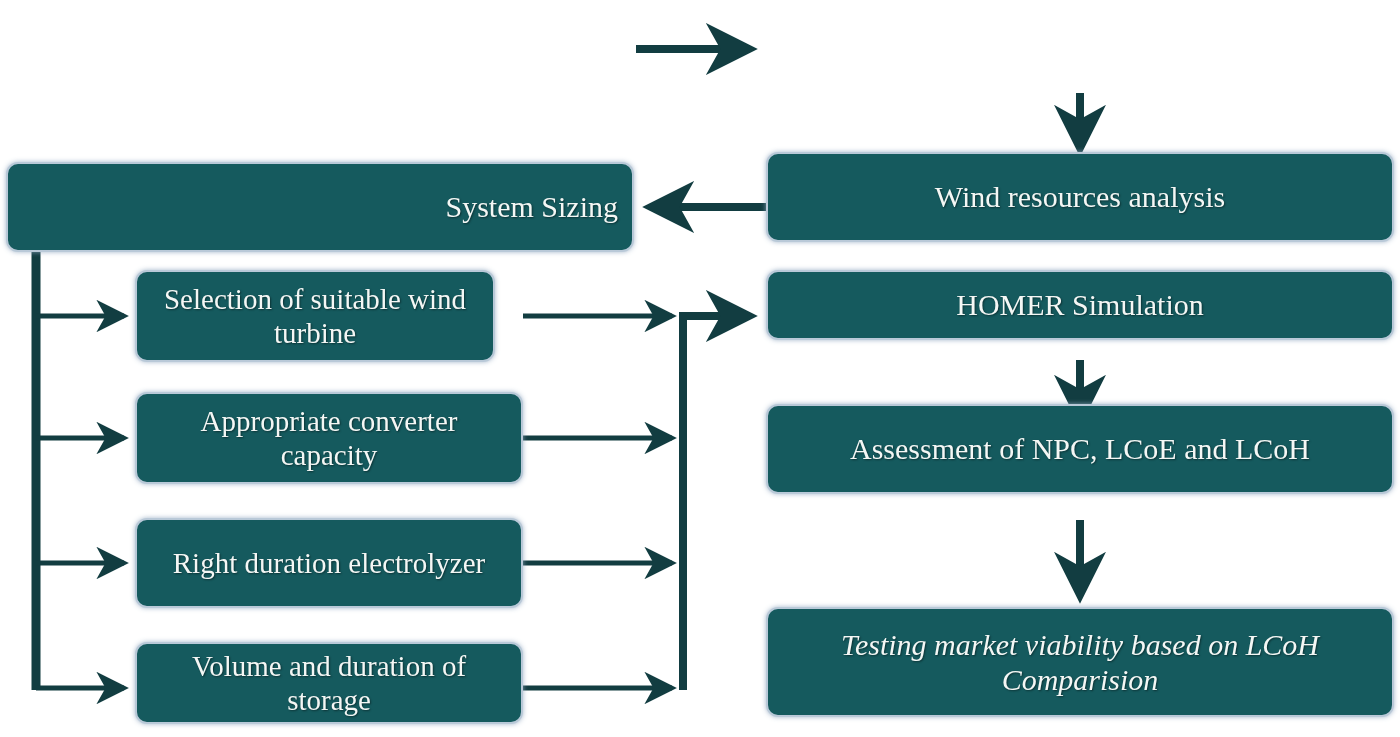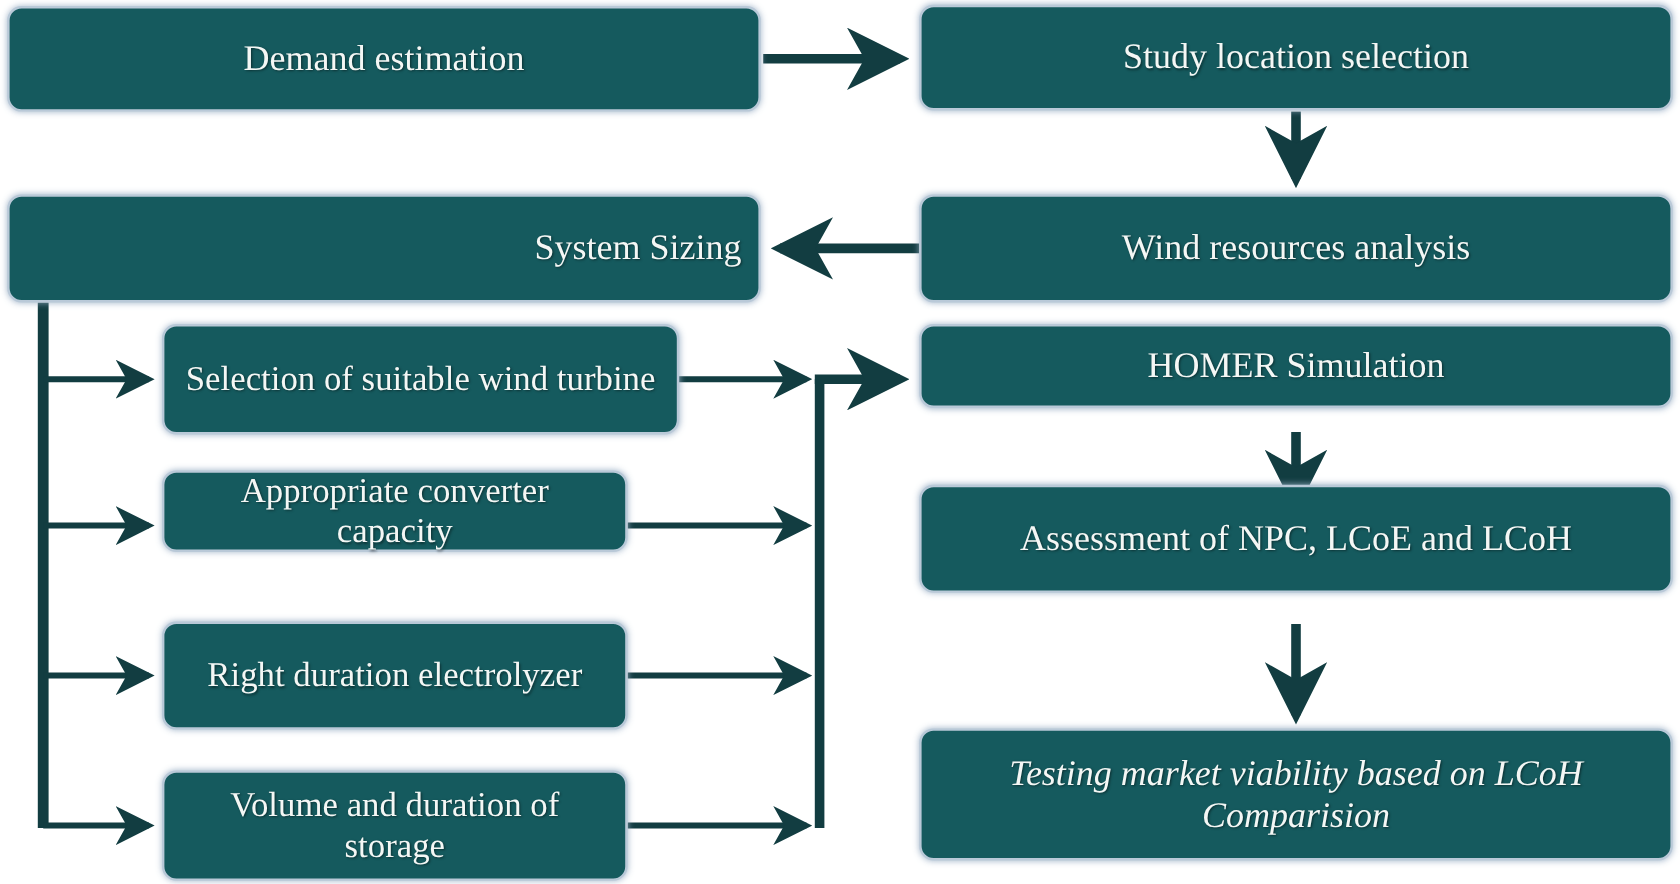--- a/index.html
+++ b/index.html
@@ -75,49 +75,43 @@
 
     <line class="edge" x1="683" y1="316" x2="683" y2="690" stroke-width="8"></line>
 
     <line class="edge" x1="679" y1="316" x2="750" y2="316" stroke-width="8" marker-end="url(#ah)"></line>
 
     <line class="edge" x1="1080" y1="360" x2="1080" y2="419" stroke-width="8" marker-end="url(#ah)"></line>
 
     <line class="edge" x1="1080" y1="520" x2="1080" y2="596" stroke-width="8" marker-end="url(#ah)"></line>
   </svg>
 
-  <div class="node big" style="left:6px; top:5px; width:628px; height:88px;">
-    <span class="lbl">Demand estimation</span>
-  </div>
 
-  <div class="node big" style="left:766px; top:4px; width:628px; height:88px;">
-    <span class="lbl">Study location selection</span>
-  </div>
 
   <div class="node big" style="left:6px; top:162px; width:628px; height:90px;justify-content:flex-end;">
     <span class="lbl">System Sizing</span>
   </div>
 
-  <div class="node big" style="left:766px; top:162px; width:628px; height:90px;">
+  <div class="node big" style="left:766px; top:152px; width:628px; height:90px;">
     <span class="lbl">Wind resources analysis</span>
   </div>
 
-  <div class="node small" style="left:135px; top:270px; width:431px; height:92px;">
+  <div class="node small" style="left:135px; top:270px; width:360px; height:92px;">
     <span class="lbl">Selection of suitable wind turbine</span>
   </div>
 
-  <div class="node small" style="left:135px; top:392px; width:388px; height:68px;">
+  <div class="node small" style="left:135px; top:392px; width:388px; height:92px;">
     <span class="lbl">Appropriate converter capacity</span>
   </div>
 
   <div class="node small" style="left:135px; top:518px; width:388px; height:90px;">
     <span class="lbl">Right duration electrolyzer</span>
   </div>
 
-  <div class="node small" style="left:135px; top:642px; width:388px; height:92px;">
+  <div class="node small" style="left:135px; top:642px; width:388px; height:82px;">
     <span class="lbl">Volume and duration of storage</span>
   </div>
 
   <div class="node big" style="left:766px; top:270px; width:628px; height:70px;">
     <span class="lbl">HOMER Simulation</span>
   </div>
 
   <div class="node big" style="left:766px; top:404px; width:628px; height:90px;">
     <span class="lbl">Assessment of NPC, LCoE and LCoH</span>
   </div>

